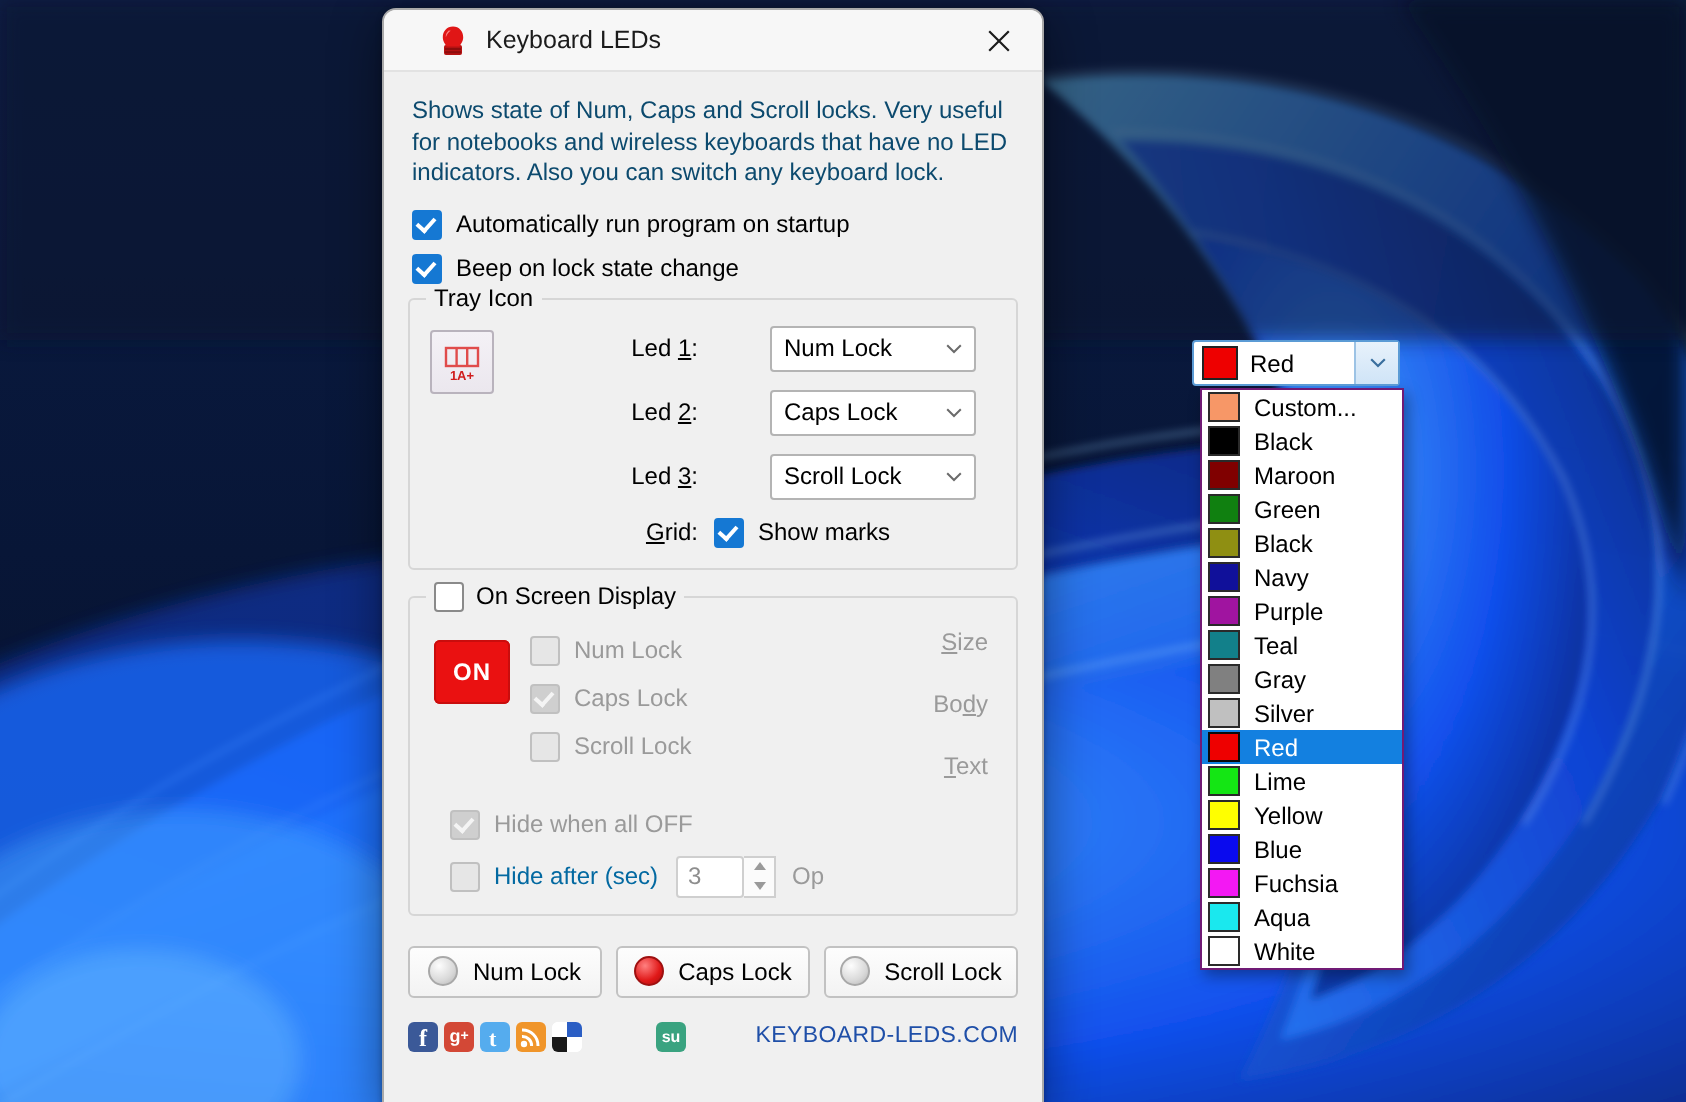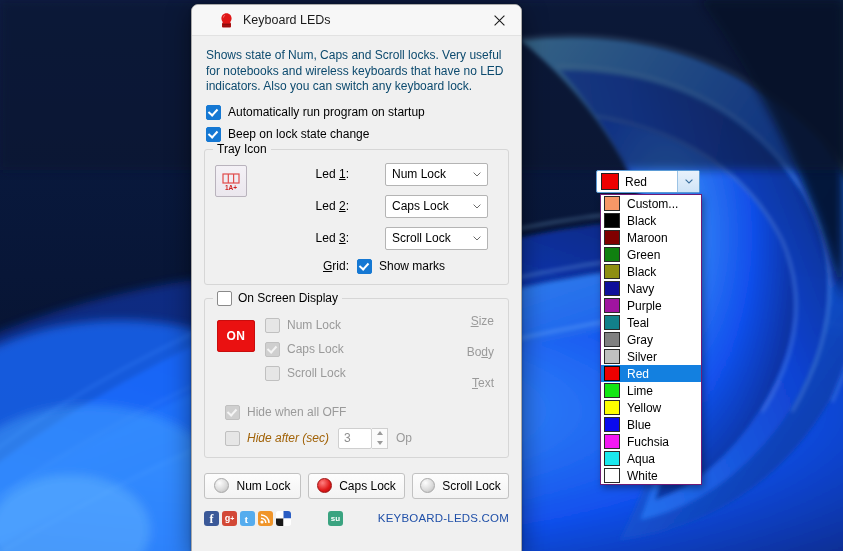--- a/index.html
+++ b/index.html
@@ -346,21 +346,21 @@
 
       <div style="display:flex;align-items:center;margin-top:-2px;">
         <div class="cbrow disabled" style="margin-bottom:8px;margin-left:10px;">
           <span class="cb on dis"></span>
           <span>Hide when all OFF</span>
         </div>
       </div>
 
       <div style="display:flex;align-items:center;margin-left:10px;">
         <span class="cb dis"></span>
-        <span style="margin-left:7px;color:#a16207;font-style:italic;">Hide after (sec)</span>
+        <span style="margin-left:7px;color:#0369a1;">Hide after (sec)</span>
         <div style="display:flex;margin-left:9px;">
           <div class="spin">
             <span>3</span>
           </div>
           <div class="spinbtns">
             <i class="up"></i>
             <i class="dn"></i>
           </div>
         </div>
         <span style="margin-left:8px;color:#9a9a9a;">Op</span>

